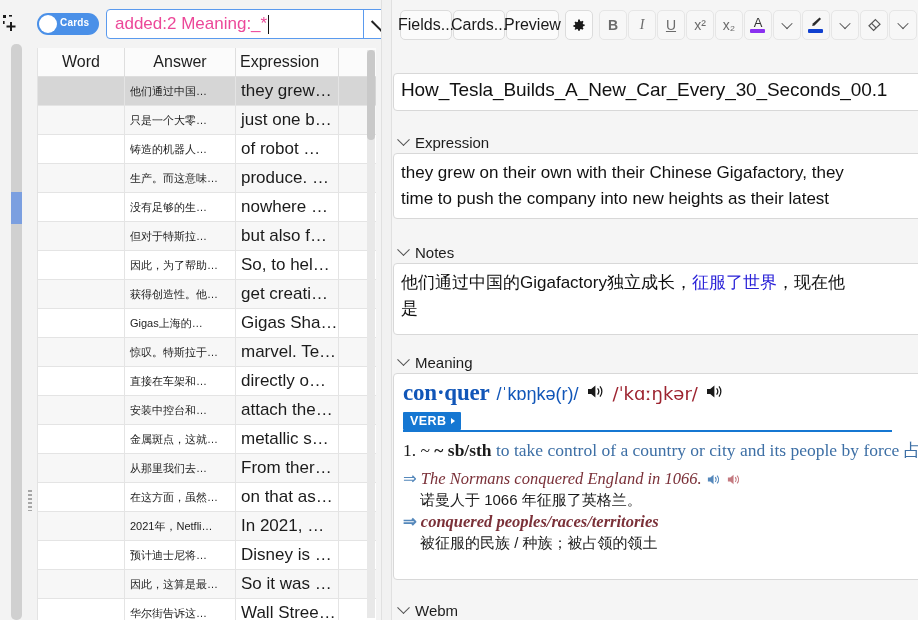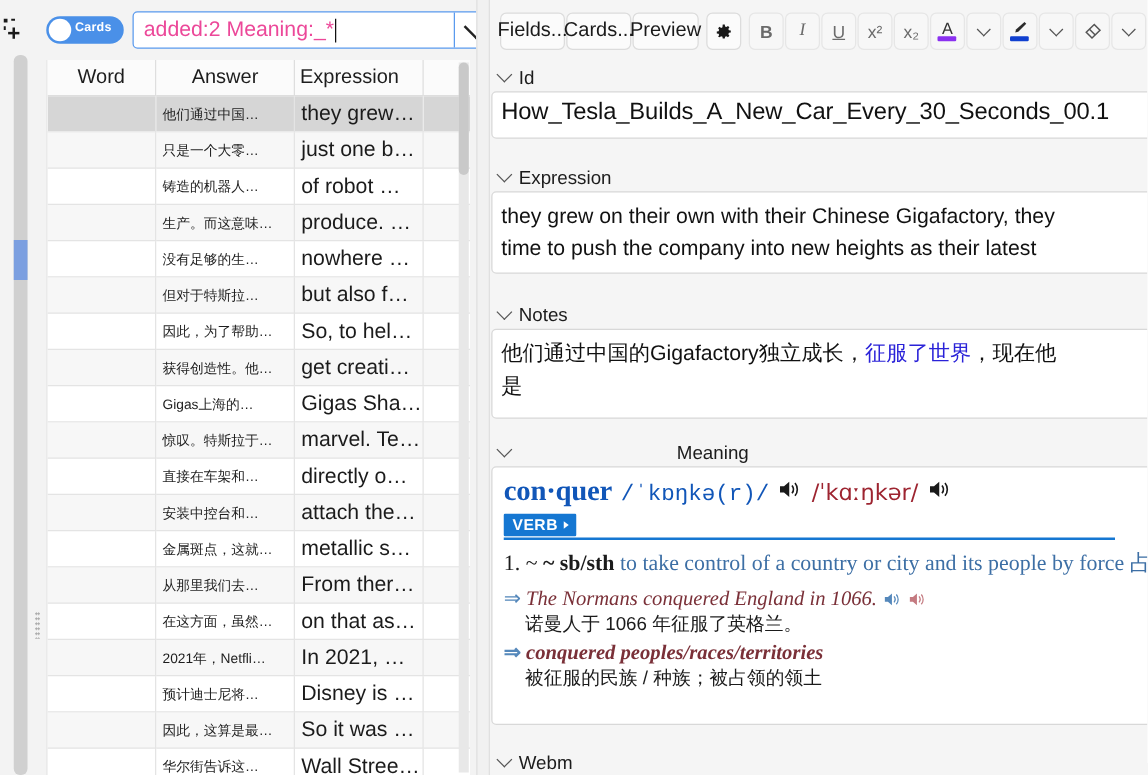--- a/index.html
+++ b/index.html
@@ -312,21 +312,21 @@
     line-height: 26px;
     white-space: nowrap;
   }
 
   #lbl-id       { left:0; top: 52px;  width: 200px; }
   #box-id       { top: 73px;  width: 560px; height: 38px; }
   #lbl-expr     { left:0; top: 132px; width: 200px; }
   #box-expr     { top: 153px; width: 560px; height: 66px; }
   #lbl-notes    { left:0; top: 242px; width: 200px; }
   #box-notes    { top: 263px; width: 560px; height: 72px; }
-  #lbl-meaning  { left:0; top: 352px; width: 200px; justify-content: space-between; }
+  #lbl-meaning  { left:0; top: 352px; width: 200px; }
   #box-meaning  { top: 373px; width: 560px; height: 207px; }
   #lbl-webm     { left:0; top: 600px; width: 200px; }
 
   .notes-cn { color: #111; }
   .notes-hl { color: #2a22d8; }
 
   
   .dict { padding: 6px 0 0 9px; }
   .dict-head {
     display: flex;
@@ -335,21 +335,21 @@
     white-space: nowrap;
   }
   .headword {
     font-family: "Liberation Serif", serif;
     font-size: 23px;
     font-weight: bold;
     color: #1156b8;
     letter-spacing: -0.2px;
   }
   .phon-uk {
-    font-family: Liberation Mono, monospace;
+    font-family: Liberation Sans, sans-serif;
     font-size: 18px;
     color: #1156b8;
   }
   .phon-us {
     font-family: "DejaVu Sans", sans-serif;
     font-size: 18px;
     color: #9d2430;
   }
   .spk { display: inline-block; width: 20px; height: 17px; vertical-align: -3px; }
   .pos-row { margin-top: 5px; position: relative; height: 20px; }
@@ -624,24 +624,20 @@
         <svg width="16" height="14" viewBox="0 0 16 14">
           <path fill="none" stroke="#555" stroke-width="1.2" d="M9.4 1.6 14 6.2 7.6 12.4 3 7.8z"></path>
           <line x1="5.6" y1="5.4" x2="10.2" y2="10" stroke="#555" stroke-width="1.2"></line>
         </svg>
       </div>
       <div class="tb-btn tb-caret">
           <span class="mini-chev"></span>
         </div>
     </div>
 
-    <div class="field-label-row" id="lbl-id">
-      <span class="collapse-chev"></span>
-      <span>Id</span>
-    </div>
     <div class="field-box" id="box-id">
       <div class="field-text">How_Tesla_Builds_A_New_Car_Every_30_Seconds_00.1</div>
     </div>
 
     <div class="field-label-row" id="lbl-expr">
       <span class="collapse-chev"></span>
       <span>Expression</span>
     </div>
     <div class="field-box" id="box-expr">
       <div class="field-text-wrap">

